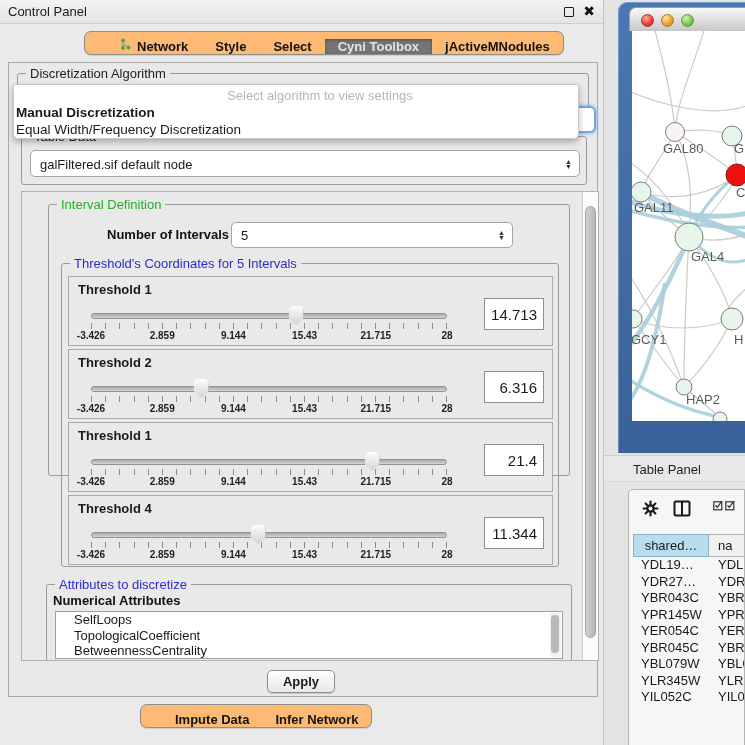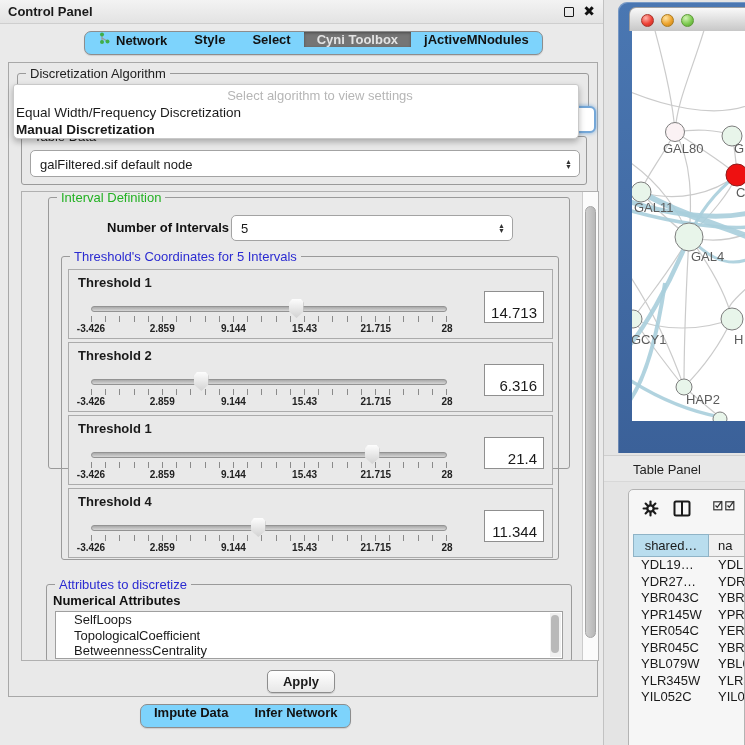--- a/index.html
+++ b/index.html
@@ -2,26 +2,26 @@
 <html><head>
 <meta charset="utf-8">
 <style>
   * { margin:0; padding:0; box-sizing:border-box; }
   html,body { width:745px; height:745px; overflow:hidden; }
   body { position:relative; background:#e4e4e4; font-family:"Liberation Sans","DejaVu Sans",sans-serif; color:#1a1a1a; }
 
   
   #control-panel { position:absolute; left:0; top:0; width:604px; height:745px; background:#eaeaea; border-right:1px solid #c2c2c2; }
   .cp-titlebar { position:absolute; left:0; top:0; width:100%; height:24px; background:linear-gradient(#f3f3f3,#e3e3e3); border-bottom:1px solid #cecece; }
-  .cp-title { position:absolute; left:8px; top:4px; font-size:13px; color:#1a1a1a;font-weight:bold; }
+  .cp-title { position:absolute; left:8px; top:4px; font-size:13px; color:#1a1a1a; }
   .float-icon { position:absolute; right:29px; top:7px; width:10px; height:10px; border:1.6px solid #1a1a1a; border-radius:1px; cursor:pointer; }
   .close-icon { position:absolute; right:8px; top:3px; font-size:14px; font-weight:bold; color:#111; cursor:pointer; }
 
   
-  .pillbar { position:absolute; display:flex; align-items:flex-start; border:1px solid #8d8d8d; border-radius:7px; background:#7dd3fc; overflow:hidden; box-shadow:0 1px 1px rgba(0,0,0,.12); }
+  .pillbar { position:absolute; display:flex; align-items:flex-end; border:1px solid #8d8d8d; border-radius:7px; background:#fdba74; overflow:hidden; box-shadow:0 1px 1px rgba(0,0,0,.12);padding-left:21px; }
   #cp-tabs { left:84px; top:31px; height:24px; }
   .pill-tab { display:flex; align-items:center; padding:0 13px; font-size:13px; font-weight:bold; color:#121212; cursor:pointer; white-space:nowrap; }
   .pill-tab.selected { background:#757575; color:#e4e4e4; box-shadow:inset 0 1px 3px rgba(0,0,0,.35); }
   .pill-sep { width:1px; background:#b8b8b8; margin:5px 0; }
   .net-ico { margin-right:6px; }
 
   
   .cp-main { position:absolute; left:8px; top:62px; width:590px; height:635px; border:1px solid #a8a8a8; background:#e9e9e9; }
 
   .fieldset { position:absolute; border:1px solid #9a9a9a; border-radius:3px; }
@@ -43,38 +43,38 @@
   .combo .cval { position:absolute; left:9px; top:50%; transform:translateY(-50%); white-space:nowrap; }
   .stepper { position:absolute; right:7px; top:50%; transform:translateY(-50%); display:flex; flex-direction:column; align-items:center; line-height:5px; }
   .stepper span { font-size:7px; color:#333; }
   #tabledata-combo { left:8px; top:13px; width:550px; height:27px; }
 
   
   #scrollpane { position:absolute; left:12px; top:128px; width:578px; height:470px; border:1px solid #b0b0b0; background:#e9e9e9; overflow:hidden; }
   .vscroll { position:absolute; right:0; top:0; width:16px; height:100%; background:#fbfbfb; border-left:1px solid #cccccc; }
   .vscroll .thumb { position:absolute; left:2px; width:11px; background:linear-gradient(to right,#cfcfcf,#b7b7b7); border:1px solid #a5a5a5; border-radius:6px; cursor:pointer; }
 
-  #interval-group { left:26px; top:5px; width:522px; height:272px; }
+  #interval-group { left:26px; top:12px; width:522px; height:272px; }
   .bold-label { position:absolute; font-size:13px; font-weight:bold; color:#111; }
   #num-intervals-label { left:24px; top:22px;margin-left:34px; }
   #num-intervals-combo { left:182px; top:17px; width:282px; height:26px; }
 
   #thresholds-group { left:12px; top:58px; width:498px; height:304px; }
   .threshold-box { position:absolute; left:6px; width:485px; height:70px; border:1px solid #ababab; background:#e9e9e9; }
   .t1 { top:12px; } .t2 { top:85px; } .t3 { top:158px; } .t4 { top:231px; }
   .t-label { position:absolute; left:9px; top:5px; font-size:13px; font-weight:bold; }
   .slider-zone { position:absolute; left:22px; top:36px; width:356px; height:30px; }
   .track { position:absolute; left:0; top:0; width:100%; height:6px; border:1px solid #939393; border-radius:4px; background:linear-gradient(#a9a9a9,#d6d6d6); cursor:pointer; }
   .handle { position:absolute; top:-7px; width:15px; height:19px; transform:translateX(-50%); background:linear-gradient(#fdfdfd,#d2d2d2); clip-path:polygon(50% 100%, 0 64%, 0 20%, 20% 0, 80% 0, 100% 20%, 100% 64%); filter:drop-shadow(0 0 1px #777); cursor:pointer; z-index:5; }
   .ticks { position:absolute; left:0; top:10px; width:100%; height:6px;
     background:repeating-linear-gradient(to right,#8a8a8a 0 1px,transparent 1px 14.2px); }
   .tick-labels { position:absolute; left:0; top:17px; width:100%; height:12px; font-size:10px; font-weight:bold; color:#222; }
   .tick-labels span { position:absolute; transform:translateX(-50%); white-space:nowrap; }
   .tl-0{left:0;} .tl-1{left:20%;} .tl-2{left:40%;} .tl-3{left:60%;} .tl-4{left:80%;} .tl-5{left:100%;}
-  .value-box { position:absolute; right:8px; top:21px; width:60px; height:32px; background:#fff; border:1px solid #8f8f8f; font-size:15px; text-align:right; padding:12px 6px 0 0; cursor:text; }
+  .value-box { position:absolute; right:8px; top:21px; width:60px; height:32px; background:#fff; border:1px solid #8f8f8f; font-size:15px; text-align:right; padding:7px 6px 0 0; cursor:text; }
 
   #attributes-group { left:24px; top:392px; width:526px; height:78px; }
   #numattr-label { left:6px; top:8px; }
   .listbox { position:absolute; left:8px; top:26px; width:508px; height:48px; background:#fff; border:1px solid #9f9f9f; overflow:hidden; }
   .list-item { font-size:13px; line-height:15.5px; padding-left:18px; white-space:nowrap; cursor:pointer; }
   .list-vscroll { position:absolute; right:1px; top:1px; width:11px; height:44px; background:#f0f0f0; }
   .list-vscroll .thumb { position:absolute; left:1px; top:2px; width:8px; height:38px; background:#b9b9b9; border-radius:5px; cursor:pointer; }
 
   #apply-btn { position:absolute; left:258px; top:607px; width:68px; height:23px; border:1px solid #8d8d8d; border-radius:5px; background:linear-gradient(#ffffff,#e7e7e7); font-size:13px; font-weight:bold; text-align:center; line-height:21px; cursor:pointer; box-shadow:0 1px 1px rgba(0,0,0,.15); }
 
@@ -148,22 +148,22 @@
 
   <div class="cp-main">
 
     <div class="fieldset" id="algo-group">
       <span class="flabel">Discretization Algorithm</span>
       <div id="algo-combo-focus"></div>
     </div>
 
     <div id="algo-popup">
       <div class="popup-placeholder">Select algorithm to view settings</div>
+      <div class="popup-item bold">Manual Discretization</div>
       <div class="popup-item">Equal Width/Frequency Discretization</div>
-      <div class="popup-item bold">Manual Discretization</div>
     </div>
 
     <div class="fieldset" id="tabledata-group">
       <span class="flabel">Table Data</span>
       <div class="combo" id="tabledata-combo">
         <span class="cval">galFiltered.sif default node</span>
         <span class="stepper">
             <span>▲</span>
             <span>▼</span>
           </span>

